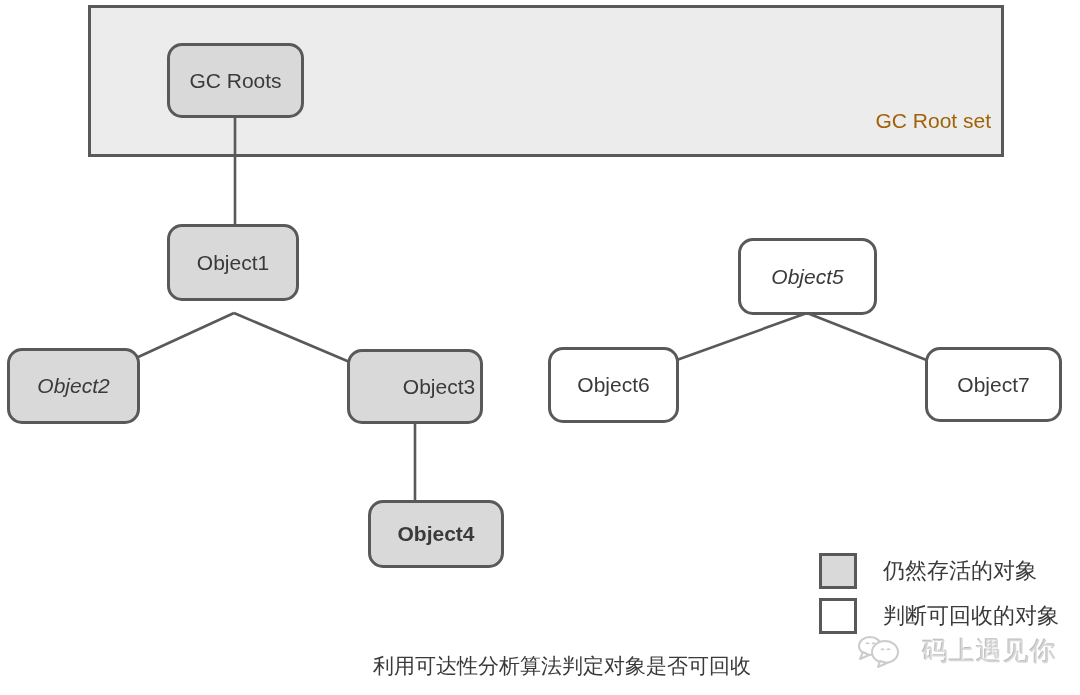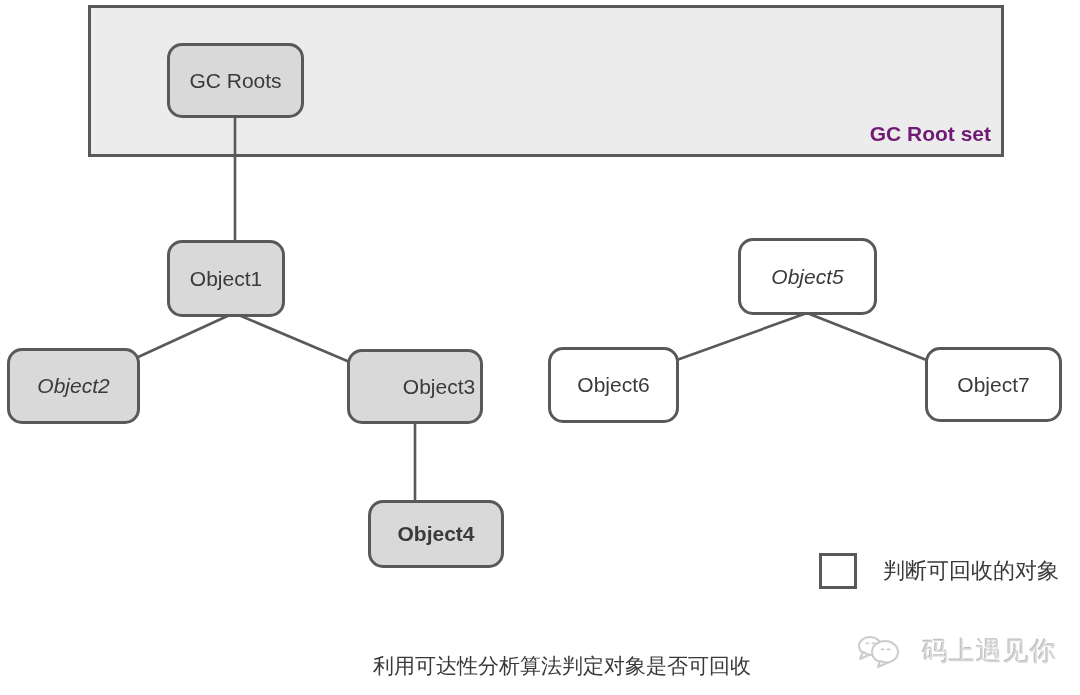--- a/index.html
+++ b/index.html
@@ -17,24 +17,23 @@
   
   .root-set {
     position: absolute;
     left: 88px; top: 5px;
     width: 910px; height: 146px;
     background: #ececec;
     border: 3px solid #595959;
   }
   .root-set-label {
     position: absolute;
-    right: 10px; bottom: 8px;
+    right: 10px; bottom: 21px;
     font-size: 21px;
-    color: #701a75;
-    font-weight: bold;
+    color: #a16207;
   }
   
   svg.edges {
     position: absolute;
     left: 0; top: 0;
     width: 1080px; height: 695px;
   }
   svg.edges line {
     stroke: #595959;
     stroke-width: 2.6;
@@ -48,21 +47,21 @@
     display: flex;
     align-items: center;
     justify-content: center;
     font-size: 21px;
     color: #3a3a3a;
   }
   .node.alive { background: #d9d9d9; justify-content: center; }
   .node.recyclable { background: #ffffff; }
 
   .n-gcroots { left: 167px; top: 43px;  width: 137px; height: 75px; }
-  .n-obj1    { left: 167px; top: 240px; width: 118px; height: 77px; }
+  .n-obj1    { left: 167px; top: 224px; width: 132px; height: 77px; }
   .n-obj2    { left: 7px;   top: 348px; width: 133px; height: 76px; font-style: italic; }
   .n-obj3    { left: 347px; top: 349px; width: 136px; height: 75px; padding-left: 48px; }
   .n-obj4    { left: 368px; top: 500px; width: 136px; height: 68px; font-weight: bold; }
   .n-obj5    { left: 738px; top: 238px; width: 139px; height: 77px; font-style: italic; }
   .n-obj6    { left: 548px; top: 347px; width: 131px; height: 76px; }
   .n-obj7    { left: 925px; top: 347px; width: 137px; height: 75px; }
 
   
   .legend {
     position: absolute;
@@ -149,20 +148,24 @@
   </div>
   <div class="node recyclable n-obj6">
     <span>Object6</span>
   </div>
   <div class="node recyclable n-obj7">
     <span>Object7</span>
   </div>
 
   <div class="legend">
     <div class="legend-row">
+      <span class="legend-swatch alive"></span>
+      <span class="legend-label">仍然存活的对象</span>
+    </div>
+    <div class="legend-row">
       <span class="legend-swatch recyclable"></span>
       <span class="legend-label">判断可回收的对象</span>
     </div>
   </div>
 
   <div class="caption">利用可达性分析算法判定对象是否可回收</div>
 
   <div class="watermark">
     <svg width="46" height="38" viewBox="0 0 46 38" xmlns="http://www.w3.org/2000/svg">
       <g fill="#ffffff" stroke="#cccccc" stroke-width="2">

